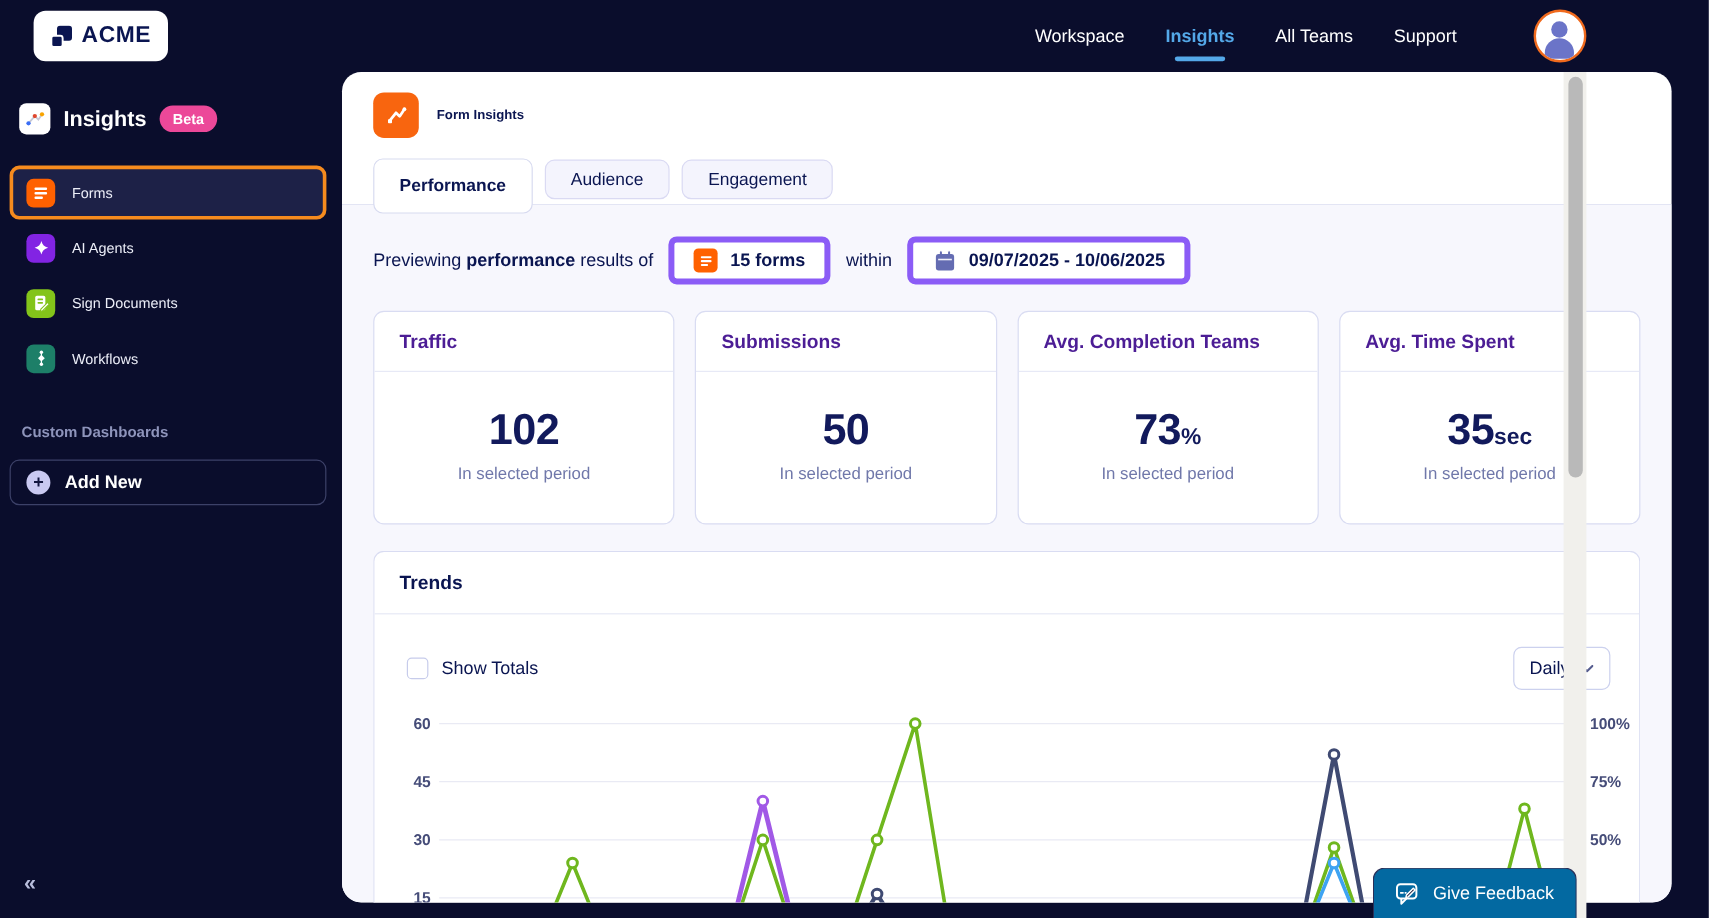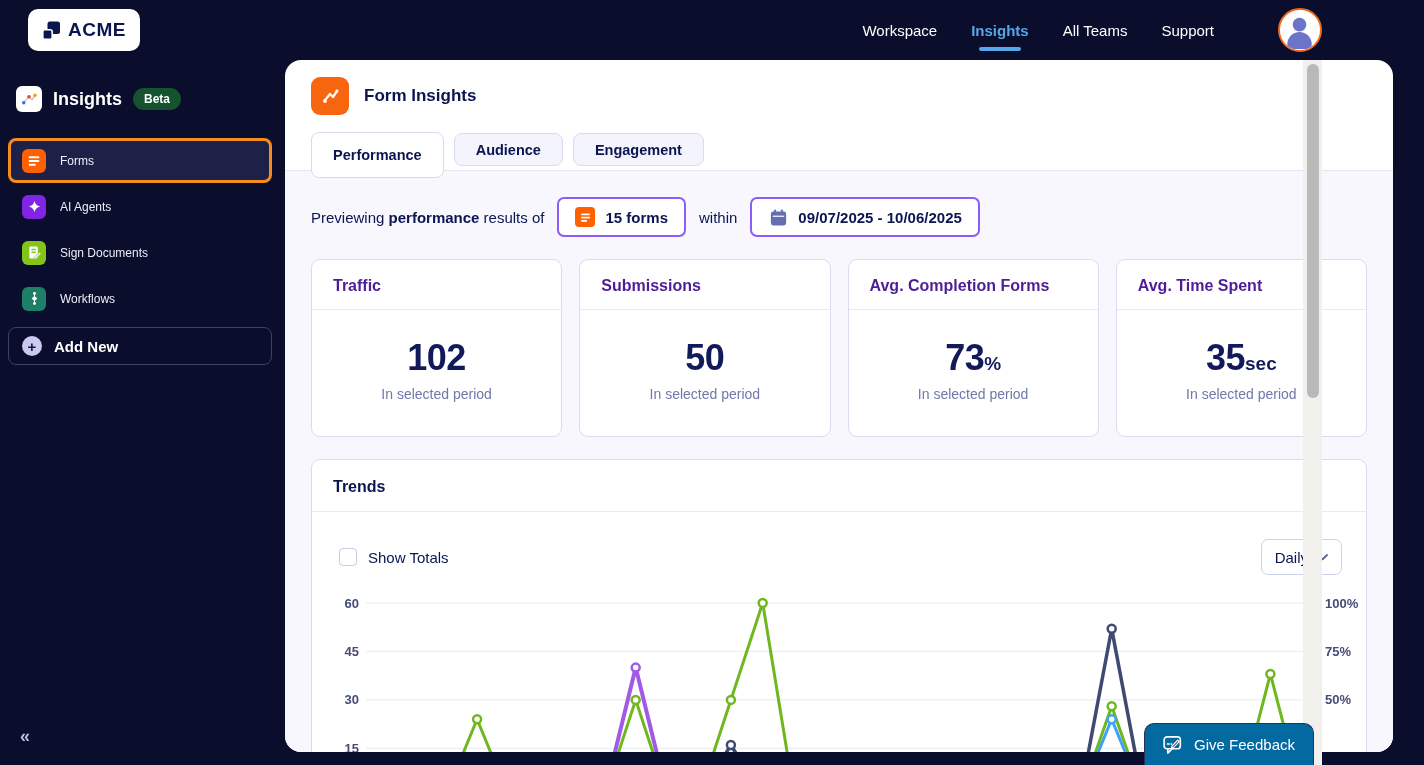--- a/index.html
+++ b/index.html
@@ -15,43 +15,43 @@
   .nav-item { position:relative; color:#fff; font-size:15px; cursor:pointer; }
   .nav-item.active { color:#54a8e8; font-weight:600; }
   .nav-item.active::after { content:""; position:absolute; left:8px; right:8px; bottom:-12px; height:3.5px; border-radius:3px; background:#54a8e8; }
   .avatar { width:44px; height:44px; border-radius:50%; border:2.5px solid #f06a1d; background:#fff; overflow:hidden; margin-left:30px; cursor:pointer; flex:none; }
 
   
   .sidebar { position:absolute; top:60px; left:0; width:280px; bottom:0; padding:14px 8px 0; }
   .side-header { display:flex; align-items:center; gap:11px; padding:12px 8px 26px; }
   .app-icon { width:26px; height:26px; background:#fff; border-radius:6px; display:flex; align-items:center; justify-content:center; }
   .side-title { color:#fff; font-size:18px; font-weight:700; }
-  .beta { background:#14532d; color:#fff; font-size:12px; font-weight:700; border-radius:11px; padding:4px 11px; }
+  .beta { background:#ec4899; color:#fff; font-size:12px; font-weight:700; border-radius:11px; padding:4px 11px; }
   .section-label { font-size:12.5px; font-weight:700; color:#8e94bb; padding:10px 10px 10px; }
   .side-item { display:flex; align-items:center; gap:14px; height:45px; padding:0 11px; border-radius:8px; border:3px solid transparent; color:#eceef8; font-size:12px; font-weight:500; margin-bottom:1px; cursor:pointer; }
   .side-item.selected { border-color:#f68b1e; background:#1d2147; }
   .side-ic { width:24px; height:24px; border-radius:6px; display:flex; align-items:center; justify-content:center; flex:none; }
   .add-new { margin:6px 0 0; height:38px; border:1px solid #3c4168; border-radius:8px; display:flex; align-items:center; gap:12px; padding:0 13px; color:#fff; font-size:15px; font-weight:600; cursor:pointer; }
   .plus-circle { width:20px; height:20px; border-radius:50%; background:#c9c9f1; color:#12163f; font-weight:800; font-size:15px; display:flex; align-items:center; justify-content:center; line-height:1; }
   .collapse { position:absolute; left:20px; bottom:18px; color:#b9bedd; font-size:18px; font-weight:700; cursor:pointer; }
 
   
   .main { position:absolute; left:285px; top:60px; width:1108px; bottom:13px; background:#fff; border-radius:16px; overflow:hidden; }
   .main-header { height:72px; display:flex; align-items:center; gap:15px; padding:0 26px; }
   .fi-icon { width:38px; height:38px; border-radius:9px; background:#f8650f; display:flex; align-items:center; justify-content:center; flex:none; }
-  .page-title { font-size:17px; font-weight:700; color:#0a1551; }
+  .page-title { font-size:11px; font-weight:700; color:#0a1551; }
   .tabs { position:relative; height:39px; padding-left:26px; display:flex; gap:10px; align-items:flex-start; }
   .tabs::after { content:""; position:absolute; left:0; right:0; bottom:0; height:1px; background:#e3e5f4; }
   .tab { display:flex; align-items:center; font-size:14.5px; color:#0a1551; border-radius:8px; padding:0 21px; cursor:pointer; position:relative; }
   .tab.active { background:#fff; border:1px solid #d8dbf0; height:46px; font-weight:700; z-index:2; }
-  .tab:not(.active) { background:#f4f4fd; border:1px solid #dadaf3; height:33px; margin-top:1px; font-weight:700; }
+  .tab:not(.active) { background:#f4f4fd; border:1px solid #dadaf3; height:33px; margin-top:1px; font-weight:400; }
   .content { position:absolute; top:111px; left:0; right:0; bottom:0; background:#f7f7fd; padding:26px 26px 0; }
 
   .filter-bar { display:flex; align-items:center; gap:13px; font-size:15px; color:#0a1551; }
-  .pill-btn { display:flex; align-items:center; gap:10px; background:#fff; border:2px solid #8b5cf6; border-radius:7px; height:40px; padding:0 16px; font-weight:700; font-size:15px; color:#0a1551; cursor:pointer; }
+  .pill-btn { display:flex; align-items:center; gap:10px; background:#fff; border:5px solid #8b5cf6; border-radius:7px; height:40px; padding:0 16px; font-weight:700; font-size:15px; color:#0a1551; cursor:pointer; }
   .mini-ic { width:20px; height:20px; border-radius:4px; display:flex; align-items:center; justify-content:center; flex:none; }
   .mini-ic.orange { background:#ff6100; }
 
   .stats { margin-top:22px; display:grid; grid-template-columns:repeat(4,1fr); gap:17px; }
   .stat-card { background:#fff; border:1px solid #d9dcf2; border-radius:9px; height:178px; overflow:hidden; }
   .stat-head { padding:17px 21px 14px; font-size:16px; font-weight:700; color:#4c1d95; border-bottom:1px solid #e7e9f6; }
   .stat-body { text-align:center; padding-top:27px; }
   .stat-value { font-size:36px; font-weight:800; color:#121a5c; letter-spacing:-.5px; }
   .stat-unit { font-size:19px; font-weight:800; color:#121a5c; }
   .stat-caption { margin-top:7px; font-size:14px; color:#7078aa; }
@@ -154,20 +154,21 @@
         <svg width="15" height="15" viewBox="0 0 24 24">
           <rect x="11.2" y="3" width="1.6" height="18" fill="#fff"></rect>
           <circle cx="12" cy="4" r="2.3" fill="#fff"></circle>
           <path d="M12 7.5 L16.5 12 L12 16.5 L7.5 12 Z" fill="#fff"></path>
           <circle cx="12" cy="20" r="2.3" fill="#fff"></circle>
         </svg>
       </span>
       <span>Workflows</span>
     </div>
 
+    <div class="section-label" style="margin-top:22px;">Custom Dashboards</div>
 
     <div class="add-new">
       <span class="plus-circle">+</span>
       <span>Add New</span>
     </div>
 
     <div class="collapse">«</div>
   </div>
 
   <div class="main">
@@ -229,21 +230,21 @@
           </div>
         </div>
         <div class="stat-card">
           <div class="stat-head">Submissions</div>
           <div class="stat-body">
             <div><span class="stat-value">50</span><span class="stat-unit"></span></div>
             <div class="stat-caption">In selected period</div>
           </div>
         </div>
         <div class="stat-card">
-          <div class="stat-head">Avg. Completion Forms</div>
+          <div class="stat-head">Avg. Completion Teams</div>
           <div class="stat-body">
             <div><span class="stat-value">73</span><span class="stat-unit">%</span></div>
             <div class="stat-caption">In selected period</div>
           </div>
         </div>
         <div class="stat-card">
           <div class="stat-head">Avg. Time Spent</div>
           <div class="stat-body">
             <div><span class="stat-value">35</span><span class="stat-unit">sec</span></div>
             <div class="stat-caption">In selected period</div>

